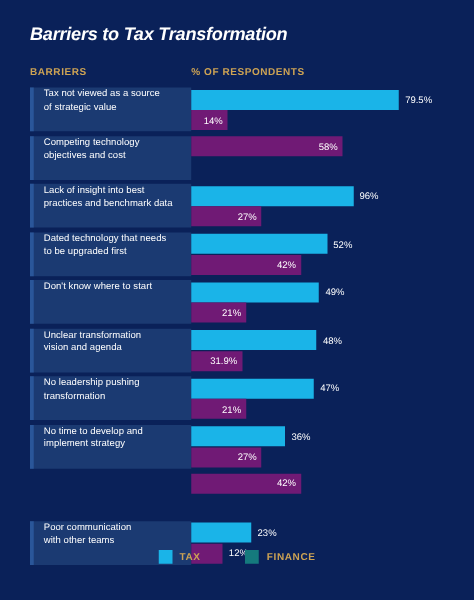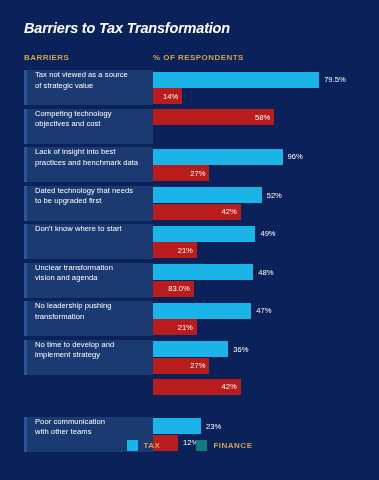--- a/index.html
+++ b/index.html
@@ -112,21 +112,21 @@
 
   .bar {
     height: 16px;
     position: relative;
     display: flex;
     align-items: center;
     justify-content: flex-end;
     padding-right: 4px;
   }
   .bar.tax      { background: #1ab4e8; }
-  .bar.finance  { background: #b91c1c; }
+  .bar.finance  { background: #701a75; }
 
   
   .bar-value-out {
     font-size: 7.6px;
     font-weight: normal;
     color: #ffffff;
     margin-left: 5px;
     white-space: nowrap;
   }
   
@@ -260,21 +260,21 @@
         <div class="row-label">
           <div class="row-label-text"><span>Unclear transformation</span><br><span>vision and agenda</span></div>
         </div>
         <div class="row-bars">
           <div class="bar-line tax">
             <div class="bar tax" title="48%" style="width: 100.32px;"></div>
             <span class="bar-value-out">48%</span>
           </div>
           <div class="bar-line finance">
             <div class="bar finance" title="19.5%" style="width: 40.755px;">
-              <span class="bar-value-in">83.0%</span>
+              <span class="bar-value-in">31.9%</span>
             </div>
           </div>
         </div>
       </div>
       <div class="row">
         <div class="row-label">
           <div class="row-label-text"><span>No leadership pushing</span><br><span>transformation</span></div>
         </div>
         <div class="row-bars">
           <div class="bar-line tax">

